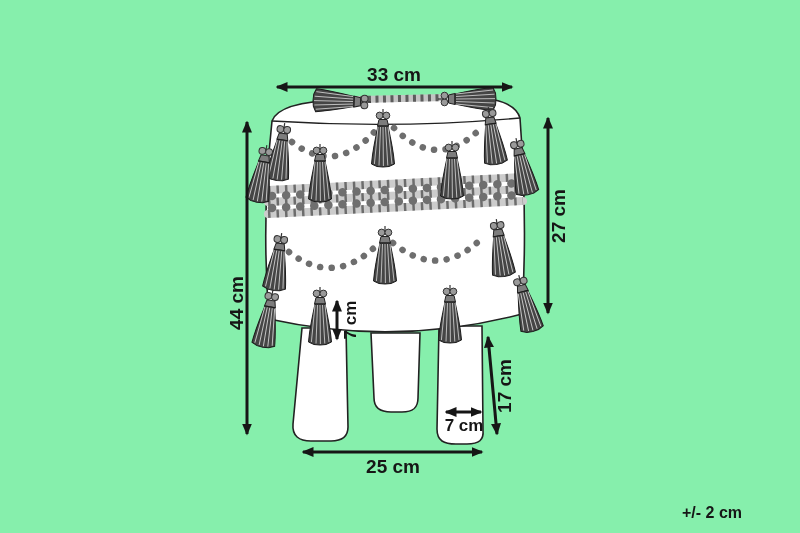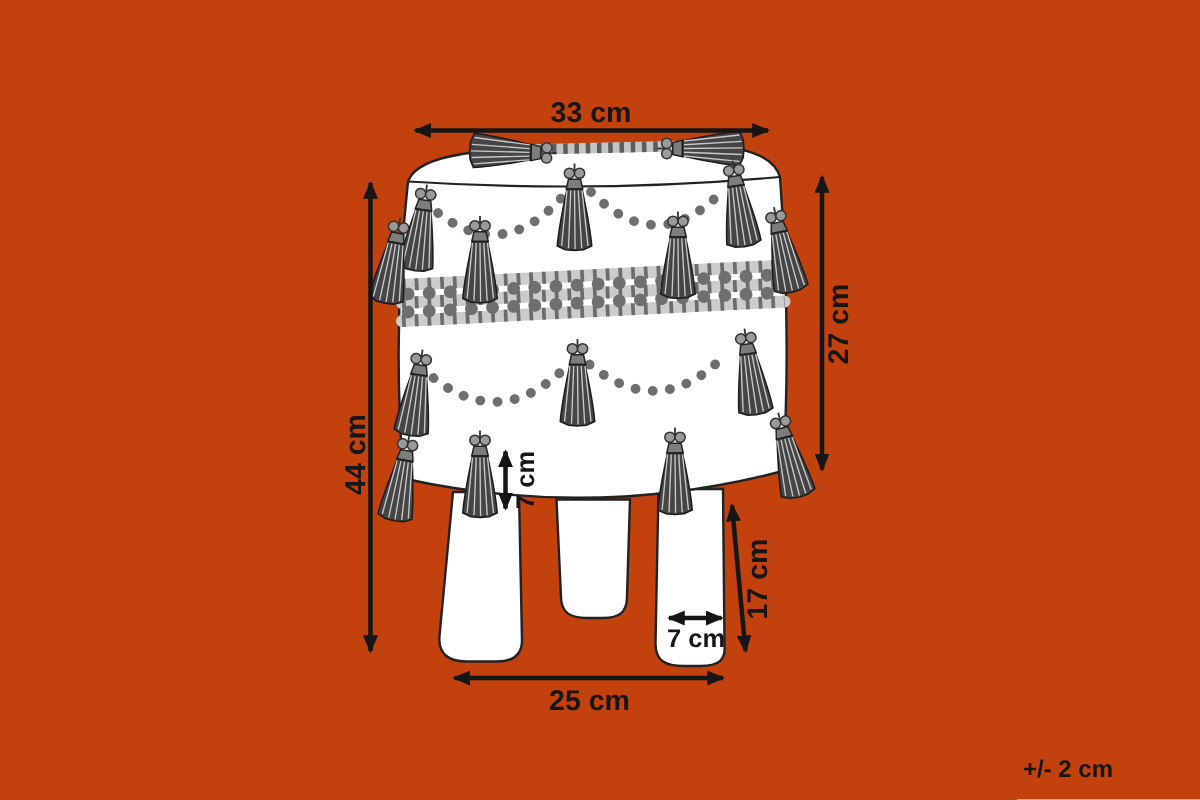--- a/index.html
+++ b/index.html
@@ -1,16 +1,16 @@
 <!DOCTYPE html>
 <html><head>
 <meta charset="utf-8">
 <style>
   html,body{margin:0;padding:0;background:#ffffff;}
-  .stage{position:relative;width:800px;height:533px;background:#c2410c;overflow:hidden;}
+  .stage{position:relative;width:800px;height:533px;background:#86efac;overflow:hidden;}
   svg text{font-family:"Liberation Sans",sans-serif;font-weight:bold;fill:#161616;}
   .dim{font-size:19px;}
   .dim-sm{font-size:17px;}
   .tol{font-size:16px;}
 </style>
 </head>
 <body>
 
 <div class="stage">
 <svg width="800" height="533" viewBox="0 0 800 533" xmlns="http://www.w3.org/2000/svg">

